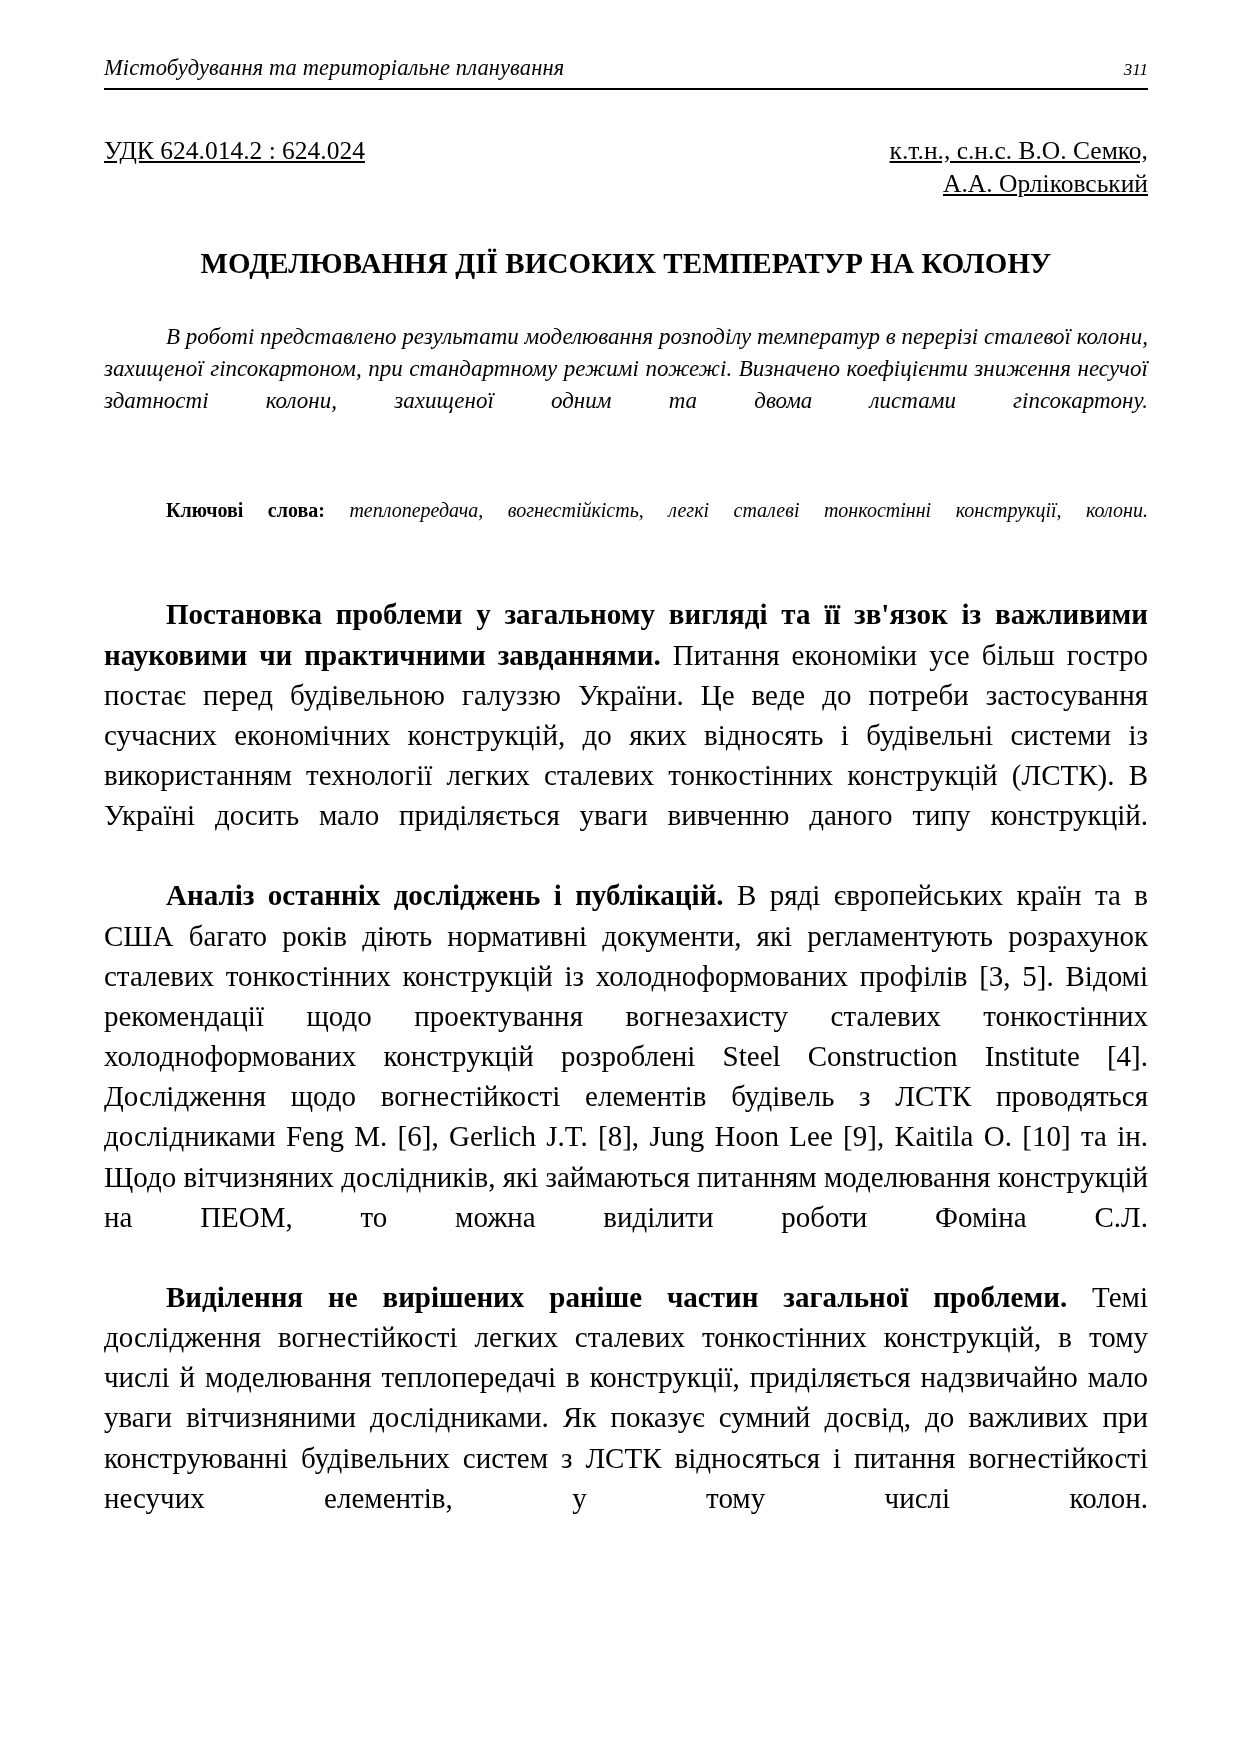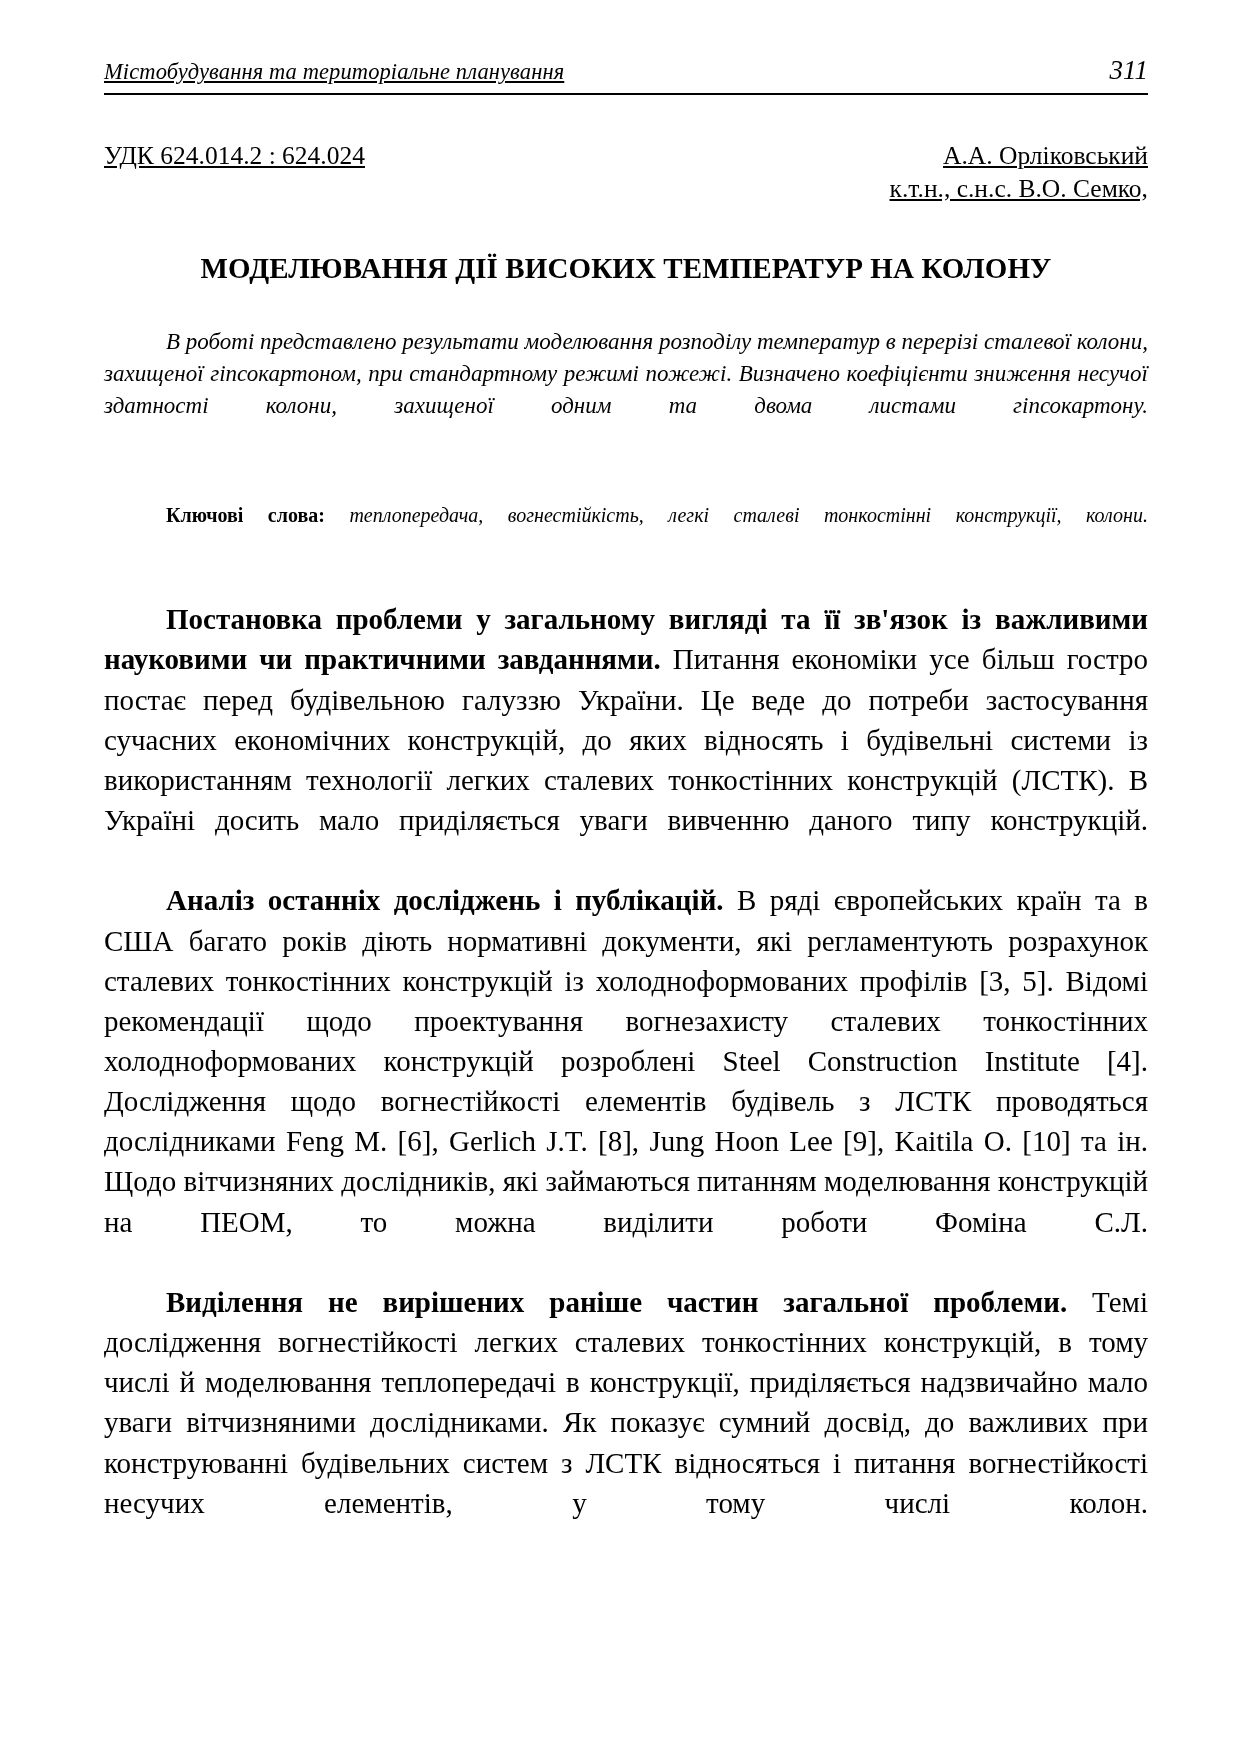--- a/index.html
+++ b/index.html
@@ -27,22 +27,22 @@
     display: flex;
     align-items: baseline;
     justify-content: space-between;
     font-style: italic;
     font-size: 22.5px;
     line-height: 1.1;
     padding-bottom: 7px;
     border-bottom: 2.4px solid #000;
     margin-bottom: 0;
   }
-  .running-head .journal { letter-spacing: 0.1px; text-decoration: underline; }
-  .running-head .page-no { font-style: italic; font-size: 27px; }
+  .running-head .journal { letter-spacing: 0.1px; }
+  .running-head .page-no { font-style: italic; font-size: 17px; }
 
   
   .meta {
     margin-top: 44px;
     font-size: 25.5px;
     line-height: 1.30;
   }
   .meta-row {
     display: flex;
     justify-content: space-between;
@@ -119,22 +119,22 @@
 
   <div class="running-head">
     <span class="journal">Містобудування та територіальне планування</span>
     <span class="page-no">311</span>
   </div>
 
   <div class="meta">
     <div class="meta-row">
       <span class="udc">УДК 624.014.2 : 624.024</span>
       <span class="authors">
+        <div>к.т.н., с.н.с. В.О. Семко,</div>
         <div>А.А. Орліковський</div>
-        <div>к.т.н., с.н.с. В.О. Семко,</div>
       </span>
     </div>
   </div>
 
   <div class="title">
     <div>МОДЕЛЮВАННЯ ДІЇ ВИСОКИХ ТЕМПЕРАТУР НА КОЛОНУ</div>
   </div>
 
   <div class="abstract">В роботі представлено результати моделювання розподілу температур в перерізі сталевої колони, захищеної гіпсокартоном, при стандартному режимі пожежі. Визначено коефіцієнти зниження несучої здатності колони, захищеної одним та двома листами гіпсокартону.</div>
 

